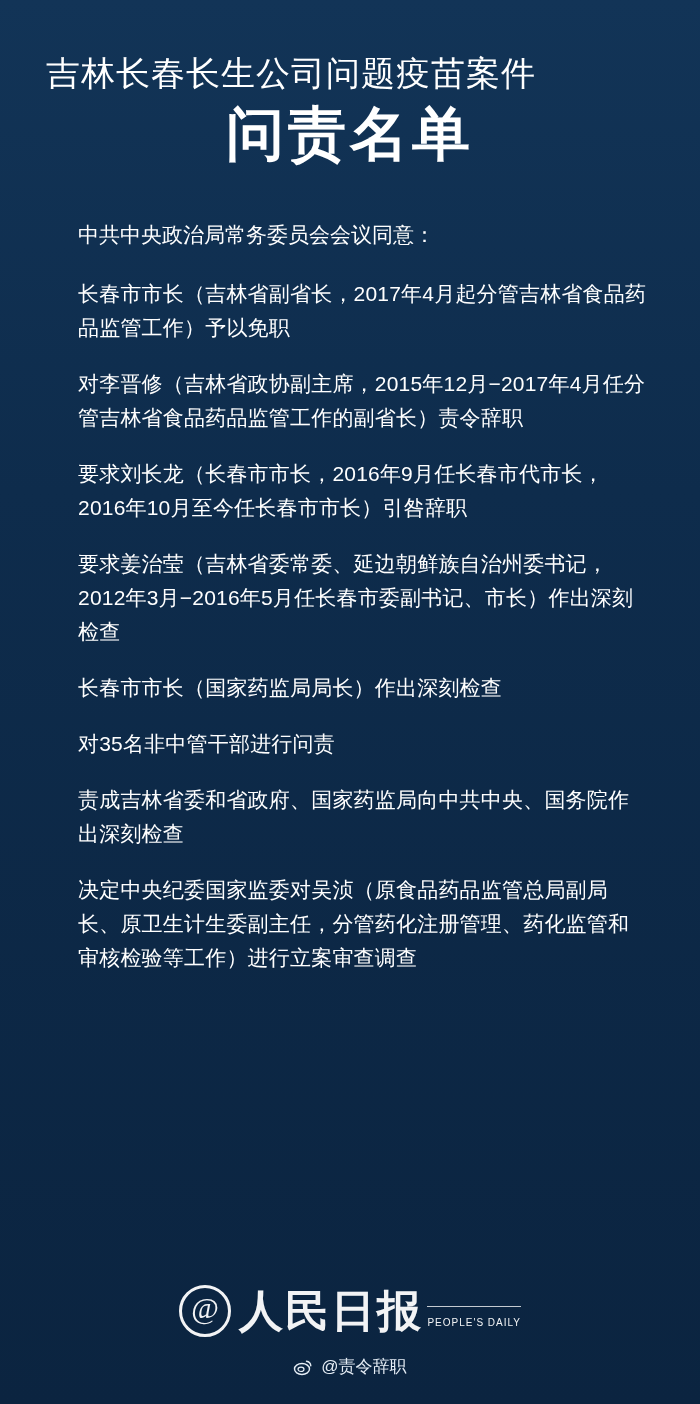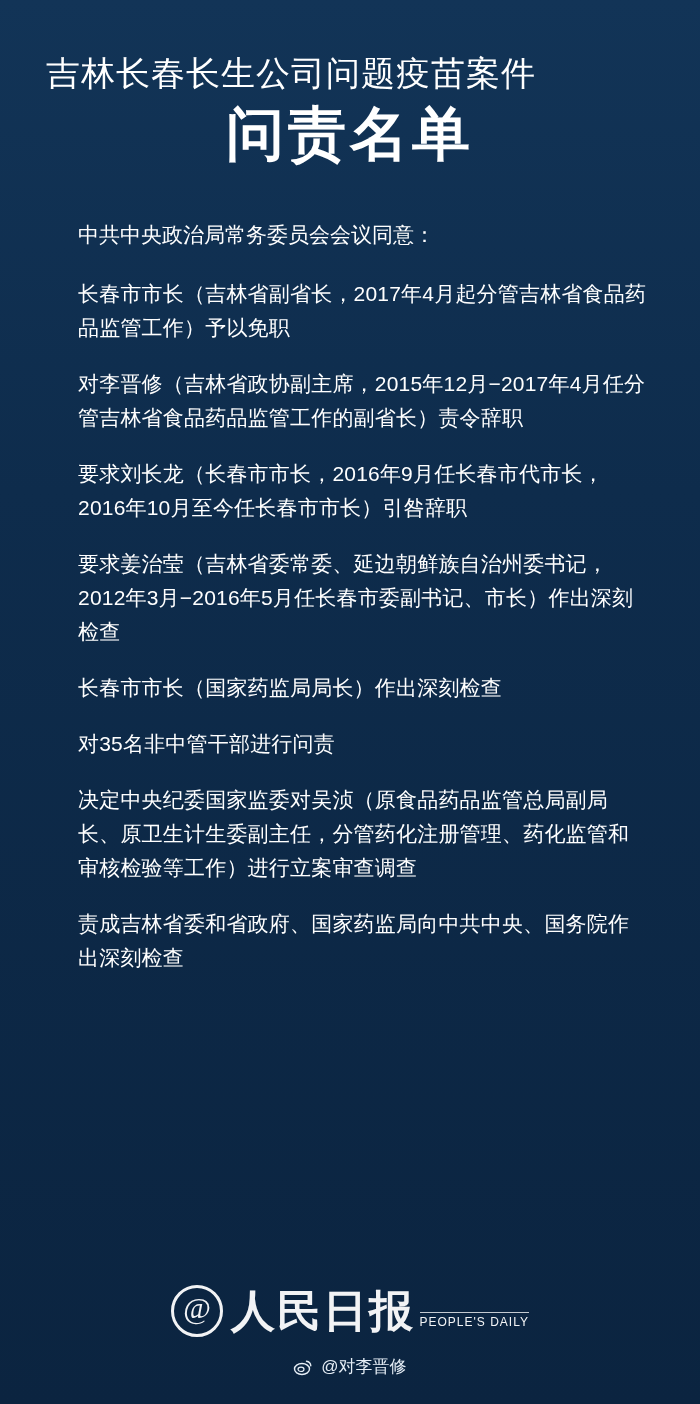--- a/index.html
+++ b/index.html
@@ -95,24 +95,24 @@
   .logo-text {
     text-align: left;
   }
   .logo-cn {
     font-size: 44px;
     font-weight: bold;
     letter-spacing: 2px;
     line-height: 1.1;
   }
   .logo-en {
-    font-size: 12px;
+    font-size: 10px;
     letter-spacing: 1px;
     border-top: 1px solid rgba(255,255,255,0.8);
-    padding-top: 2px;
+    padding-top: 10px;
     margin-top: 2px;
   }
   .weibo-row {
     margin-top: 14px;
     display: flex;
     align-items: center;
     justify-content: center;
     gap: 8px;
     font-size: 17px;
     color: #e6eef6;
@@ -137,38 +137,38 @@
 
   <div class="body-area">
     <div class="lead">中共中央政治局常务委员会会议同意：</div>
     <div id="entries">
         <div class="entry"><span>长春市市长（吉林省副省长，2017年4月起分管吉林省食品药品监管工作）予以</span><span class="em">免职</span></div>
         <div class="entry"><span>对李晋修（吉林省政协副主席，2015年12月−2017年4月任分管吉林省食品药品监管工作的副省长）</span><span class="em">责令辞职</span></div>
         <div class="entry"><span>要求刘长龙（长春市市长，2016年9月任长春市代市长，2016年10月至今任长春市市长）</span><span class="em">引咎辞职</span></div>
         <div class="entry"><span>要求姜治莹（吉林省委常委、延边朝鲜族自治州委书记，2012年3月−2016年5月任长春市委副书记、市长）</span><span class="em">作出深刻检查</span></div>
         <div class="entry"><span>长春市市长（国家药监局局长）</span><span class="em">作出深刻检查</span></div>
         <div class="entry"><span>对35名非中管干部进行</span><span class="em">问责</span></div>
+        <div class="entry"><span>责成吉林省委和省政府、国家药监局向中共中央、国务院作出</span><span class="em">深刻检查</span></div>
         <div class="entry"><span>决定中央纪委国家监委对吴浈（原食品药品监管总局副局长、原卫生计生委副主任，分管药化注册管理、药化监管和审核检验等工作）进行</span><span class="em">立案审查调查</span></div>
-        <div class="entry"><span>责成吉林省委和省政府、国家药监局向中共中央、国务院作出</span><span class="em">深刻检查</span></div>
       </div>
   </div>
 
   <div class="footer">
     <div class="logo-row">
       <span class="logo-mark"></span>
       <span class="logo-text">
         <span class="logo-cn">人民日报</span>
         <span class="logo-en">PEOPLE'S DAILY</span>
       </span>
     </div>
     <div class="weibo-row">
       <span class="weibo-icon">
         <svg width="20" height="20" viewBox="0 0 20 20" aria-hidden="true">
           <ellipse cx="9" cy="12" rx="7.5" ry="5.5" fill="none" stroke="#e6eef6" stroke-width="1.4"></ellipse>
           <ellipse cx="8" cy="12.3" rx="3" ry="2.2" fill="none" stroke="#e6eef6" stroke-width="1.2"></ellipse>
           <path d="M13.5 4.2a5 5 0 0 1 4.3 4.6" fill="none" stroke="#e6eef6" stroke-width="1.4" stroke-linecap="round"></path>
         </svg>
       </span>
-      <span>@对李晋修</span>
+      <span>@责令辞职</span>
     </div>
   </div>
 
 </div>
 
 </body></html>

